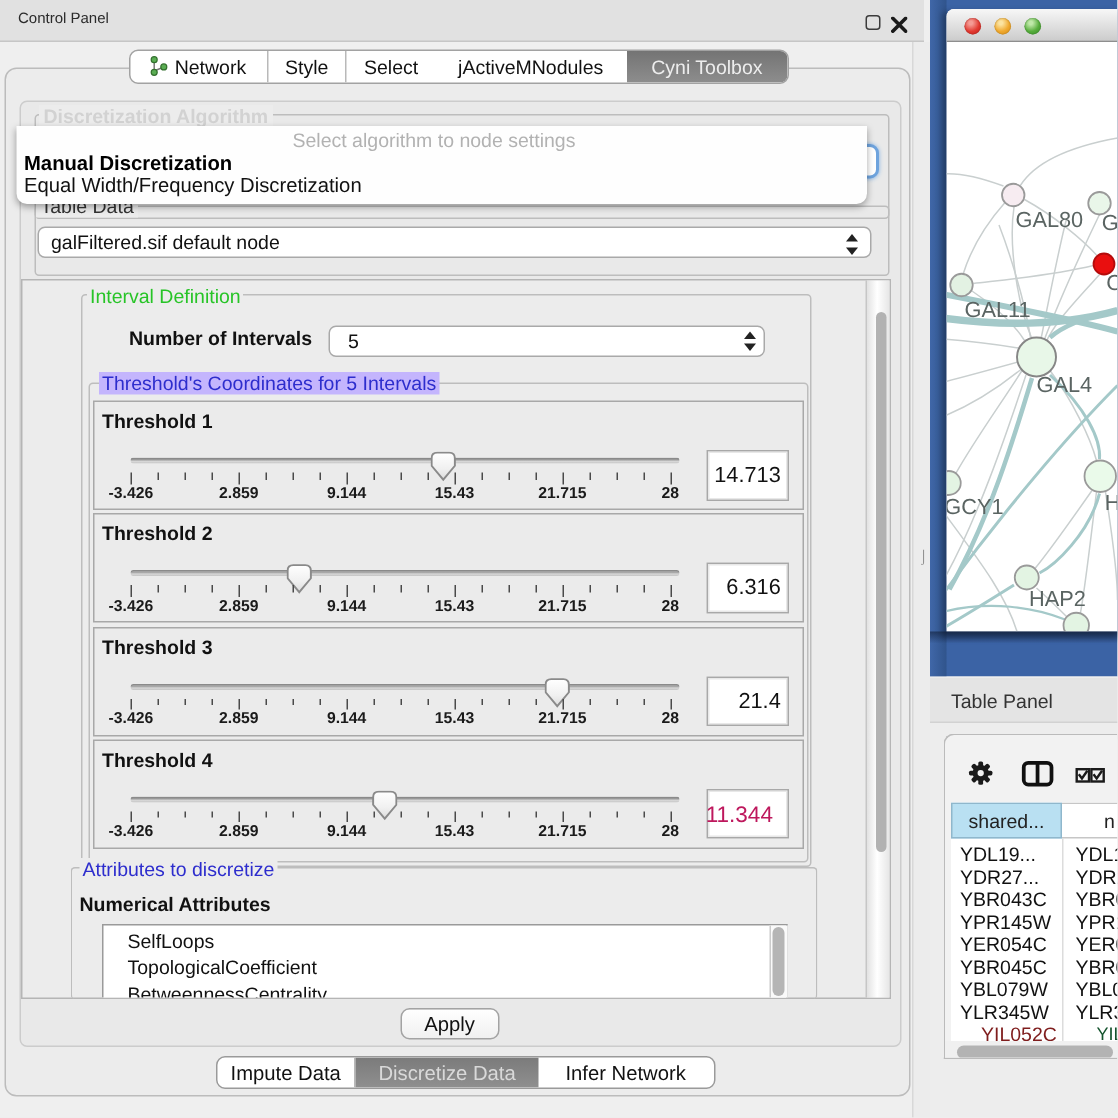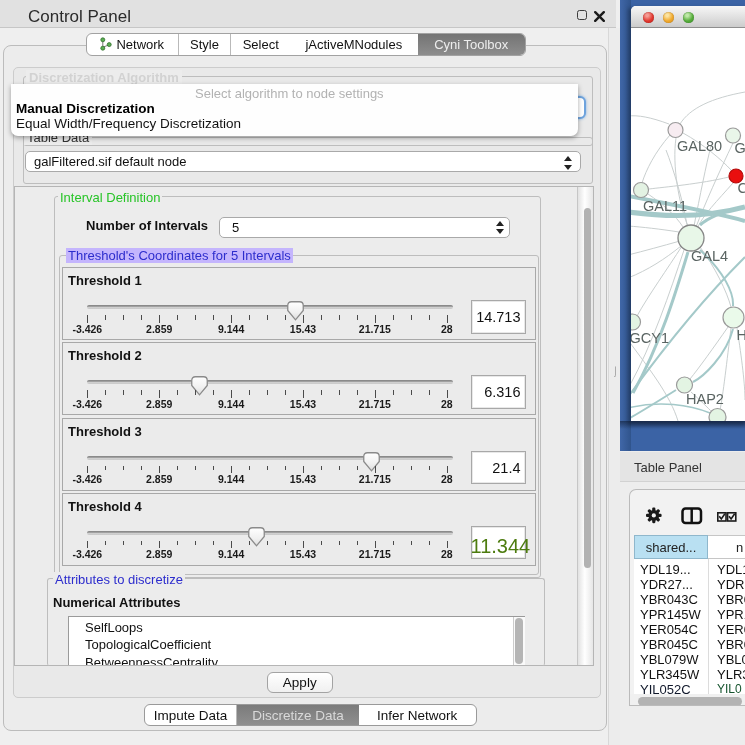--- a/index.html
+++ b/index.html
@@ -6,21 +6,21 @@
 html,body { width:745px; height:745px; overflow:hidden; }
 body { font-family:"Liberation Sans", sans-serif; background:#efefef; position:relative; }
 .abs { position:absolute; }
 </style>
 </head>
 <body>
 
 <div class="abs" style="left:0;top:0;width:620px;height:745px;background:#efefef;"></div>
 
 <div class="abs" style="left:0;top:0;width:616px;height:28px;background:#e1e1e1;border-bottom:1px solid #c6c6c6;"></div>
-<div class="abs" style="left:12px;top:7px;font-size:17px;color:#2b2b2b;margin-left:16px;">Control Panel</div>
+<div class="abs" style="left:12px;top:7px;font-size:10px;color:#2b2b2b;">Control Panel</div>
 
 <div class="abs" style="left:577px;top:10px;width:10px;height:10px;border:1.6px solid #3c3c3c;border-radius:2.5px;"></div>
 <svg class="abs" style="left:594px;top:10.5px;" width="11" height="11" viewBox="0 0 11 11">
     <path d="M1.2 1.2 L9.8 9.8 M9.8 1.2 L1.2 9.8" stroke="#1a1a1a" stroke-width="2.4" stroke-linecap="round"></path>
   </svg>
 
 <div class="abs" style="left:3px;top:45px;width:604px;height:686px;background:#ececec;border:1px solid #bcbcbc;border-radius:8px;"></div>
 <div class="abs" style="left:13px;top:67px;width:588px;height:631px;background:#e9e9e9;border:1px solid #cccccc;border-radius:5px;"></div>
 
 <div class="abs" style="left:86px;top:33px;width:440px;height:23px;background:#ffffff;border:1px solid #a2a2a2;border-radius:6px;overflow:hidden;display:flex;">
@@ -233,21 +233,21 @@
     <div class="abs" style="left:410.9px;top:540.9px;width:1px;height:4.5px;background:#4a4a4a;"></div>
     <div class="abs" style="left:428.8px;top:540.9px;width:1px;height:4.5px;background:#4a4a4a;"></div>
     <div class="abs" style="left:446.8px;top:540.9px;width:1px;height:7.5px;background:#4a4a4a;"></div>
     <div class="abs" style="left:57.3px;top:548.4px;width:60px;text-align:center;font-size:10.5px;font-weight:bold;color:#1a1a1a;">-3.426</div>
     <div class="abs" style="left:129.2px;top:548.4px;width:60px;text-align:center;font-size:10.5px;font-weight:bold;color:#1a1a1a;">2.859</div>
     <div class="abs" style="left:201.10000000000002px;top:548.4px;width:60px;text-align:center;font-size:10.5px;font-weight:bold;color:#1a1a1a;">9.144</div>
     <div class="abs" style="left:273px;top:548.4px;width:60px;text-align:center;font-size:10.5px;font-weight:bold;color:#1a1a1a;">15.43</div>
     <div class="abs" style="left:344.90000000000003px;top:548.4px;width:60px;text-align:center;font-size:10.5px;font-weight:bold;color:#1a1a1a;">21.715</div>
     <div class="abs" style="left:416.8px;top:548.4px;width:60px;text-align:center;font-size:10.5px;font-weight:bold;color:#1a1a1a;">28</div>
     <div class="abs" style="left:470.5px;top:525.9px;width:55.5px;height:33.5px;background:#fff;border:1px solid #a8a8a8;box-shadow:inset 0 0 0 1px #e8e8e8;"></div>
-    <div class="abs" style="left:470.5px;top:534.9px;width:50px;text-align:center;font-size:20px;color:#4d7c0f;">11.344</div>
+    <div class="abs" style="left:470.5px;top:534.9px;width:50px;text-align:left;font-size:15px;color:#be185d;">11.344</div>
   </div>
 
 <div class="abs" style="left:47px;top:578px;width:498px;height:88px;border:1px solid #bdbdbd;border-radius:3px;border-bottom:none;"></div>
 <div class="abs" style="left:53px;top:572px;background:#ececec;color:#2d2dcd;font-size:13px;padding:0 2px;">Attributes to discretize</div>
 <div class="abs" style="left:53px;top:595px;font-size:13px;font-weight:bold;color:#111;">Numerical Attributes</div>
 <div class="abs" style="left:68px;top:616px;width:457px;height:49px;background:#fff;border:1px solid #9a9a9a;border-bottom:none;overflow:hidden;">
   <div style="font-size:13px;color:#111;padding-left:16px;line-height:17.4px;padding-top:2px;">SelfLoops<br>TopologicalCoefficient<br>BetweennessCentrality</div>
 </div>
 <div class="abs" style="left:513px;top:617px;width:12px;height:48px;background:#fafafa;border-left:1px solid #ccc;"></div>
 <div class="abs" style="left:515px;top:618px;width:8px;height:46px;background:#b5b5b5;border-radius:4px;"></div>
@@ -400,21 +400,21 @@
         </div>
         <div style="display:flex;height:15px;align-items:center;">
           <div style="width:74px;padding-left:6px;font-size:13px;color:#111;white-space:nowrap;overflow:hidden;">YBL079W</div>
           <div style="flex:1;padding-left:9px;font-size:13px;color:#111;white-space:nowrap;overflow:hidden;">YBL0</div>
         </div>
         <div style="display:flex;height:15px;align-items:center;">
           <div style="width:74px;padding-left:6px;font-size:13px;color:#111;white-space:nowrap;overflow:hidden;">YLR345W</div>
           <div style="flex:1;padding-left:9px;font-size:13px;color:#111;white-space:nowrap;overflow:hidden;">YLR3</div>
         </div>
         <div style="display:flex;height:15px;align-items:center;">
-          <div style="width:74px;padding-left:6px;font-size:13px;color:#0f172a;white-space:nowrap;overflow:hidden;">YIL052C</div>
+          <div style="width:74px;padding-left:6px;font-size:13px;color:#7f1d1d;white-space:nowrap;overflow:hidden;margin-left:14px;">YIL052C</div>
           <div style="flex:1;padding-left:9px;font-size:12px;color:#14532d;white-space:nowrap;overflow:hidden;">YIL0</div>
         </div>
       </div>
     <div style="position:absolute;left:74px;top:24px;width:1px;height:135px;background:#dcdcdc;"></div>
   </div>
   
   <div style="position:absolute;left:0px;top:204px;width:116px;height:13px;background:#f0f0f0;"></div>
   <div style="position:absolute;left:8px;top:206.5px;width:104px;height:9px;background:#b3b3b3;border-radius:4.5px;"></div>
 </div>
 

